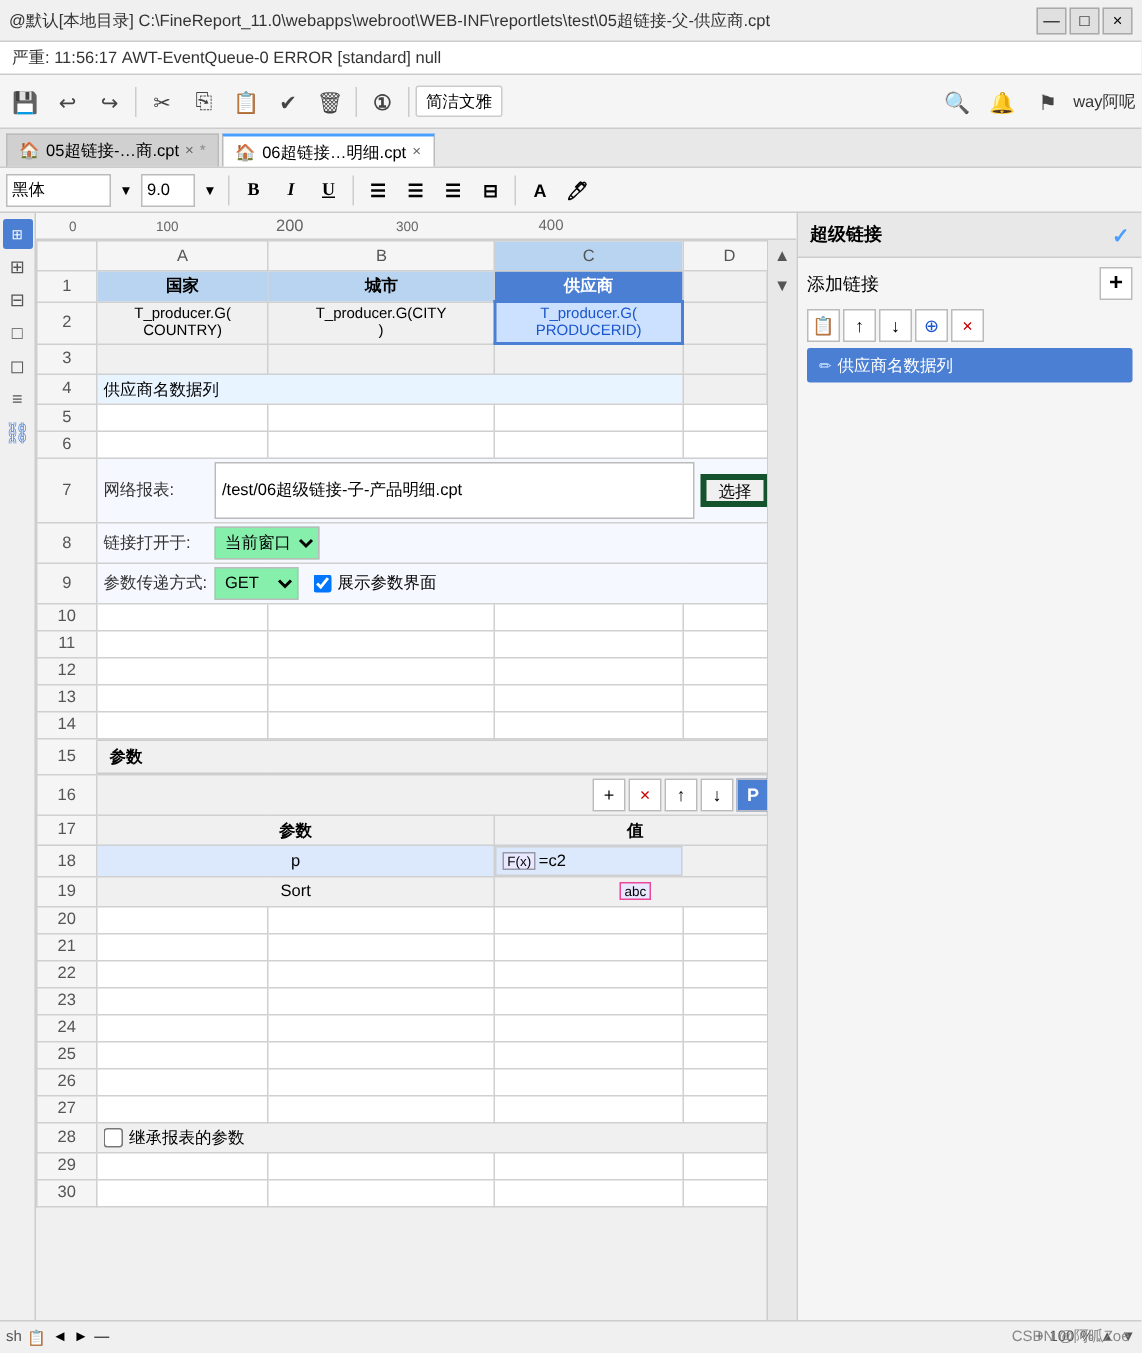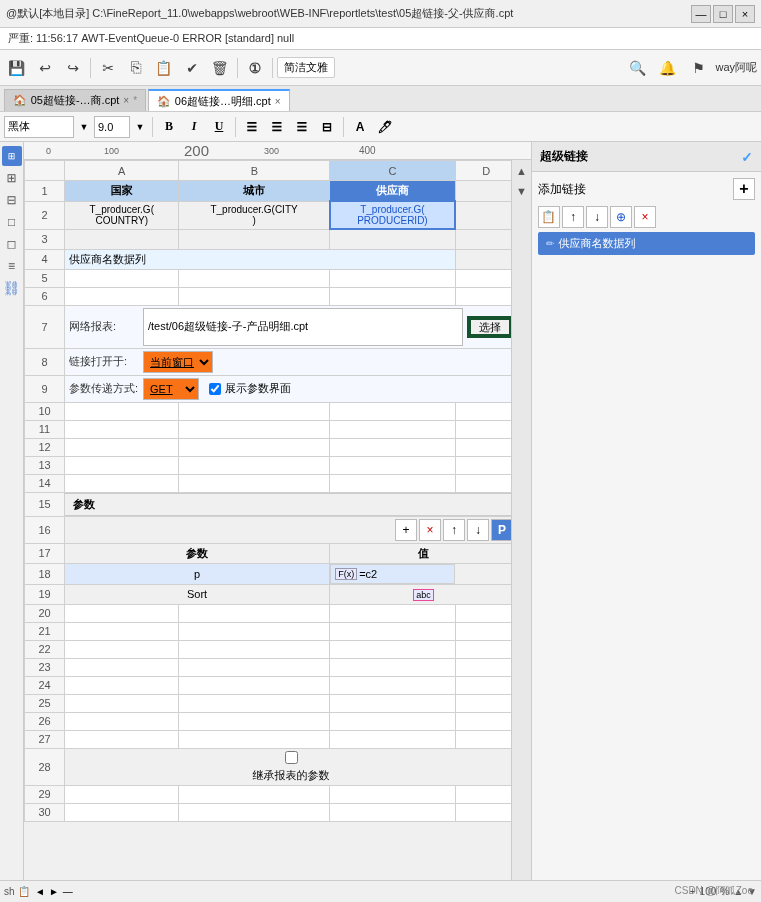--- a/index.html
+++ b/index.html
@@ -237,23 +237,22 @@
       flex: 1;
       height: 38px;
       border: 1px solid #bbb;
       padding: 0 4px;
       font-size: 11px;
     }
     .config-select {
       height: 22px;
       border: 1px solid #bbb;
       font-size: 11px;
-      background: #f97316;
+      background: #86efac;
       padding: 0 2px;
-      text-decoration: underline;
     }
     .config-btn {
       height: 22px;
       padding: 0 8px;
       border: 4px solid #14532d;
       background: #f0f0f0;
       cursor: pointer;
       font-size: 11px;
     }
 
@@ -386,21 +385,21 @@
       <div class="left-icon">◻</div>
       <div class="left-icon">≡</div>
       <div class="left-icon" style="color:#4a7fd4;font-size:14px;">⛓</div>
     </div>
 
     <div style="display:flex;flex-direction:column;flex:1;overflow:hidden;">
 
       <div class="ruler">
         <span style="position:absolute;left:22px;font-size:9px;">0</span>
         <span style="position:absolute;left:80px;font-size:9px;">100</span>
-        <span style="position:absolute;left:160px;font-size:15px;">200</span>
+        <span style="position:absolute;left:160px;font-size:11px;">200</span>
         <span style="position:absolute;left:240px;font-size:9px;">300</span>
         <span style="position:absolute;left:315px;font-size:10px;margin-left:20px;">400</span>
       </div>
 
       <div style="display:flex;flex:1;overflow:hidden;">
 
         <div style="flex:1;overflow:auto;position:relative;">
           <table class="sheet-table">
             <thead>
               <tr>
@@ -630,21 +629,21 @@
                   <td class="row-header">27</td>
                   <td></td>
                   <td></td>
                   <td></td>
                   <td></td>
                 </tr>
 
               <tr>
                 <td class="row-header">28</td>
                 <td colspan="4" style="text-align:left;padding:2px 4px;">
-                  <div style="display:flex;align-items:center;gap:4px;flex-direction:column;">
+                  <div style="display:flex;align-items:center;gap:4px;">
                     <input type="checkbox" style="">
                     <span>继承报表的参数</span>
                   </div>
                 </td>
               </tr>
               <tr class="empty-row">
                   <td class="row-header">29</td>
                   <td></td>
                   <td></td>
                   <td></td>

